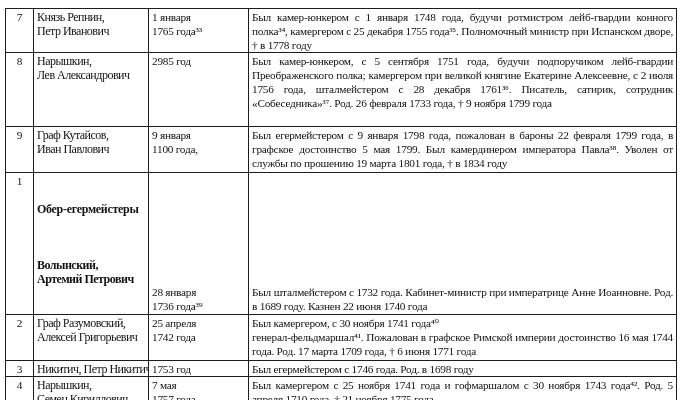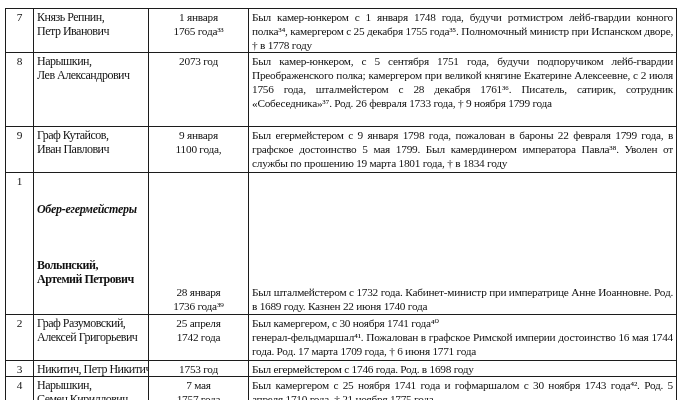--- a/index.html
+++ b/index.html
@@ -33,35 +33,34 @@
     text-align: center;
     padding-left: 0;
     padding-right: 0;
   }
   .c-name {
     white-space: pre;
     font-size: 12px;
     letter-spacing: -0.5px;
   }
   .c-date {
-    text-align: center;
+    text-align: left;
     white-space: pre;
   }
   .c-desc {
     text-align: justify;
     white-space: pre-line;
   }
   .v-bottom {
     vertical-align: bottom;
     padding-bottom: 1px;
   }
   .section-title {
     font-weight: bold;
     letter-spacing: -0.3px;
-    font-style: italic;
   }
   .person {
     margin-top: 14px;
     font-weight: bold;
   }
   
   tr:nth-child(1) { height: 42px; }
   tr:nth-child(2) { height: 74px; }
   tr:nth-child(3) { height: 46px; }
   tr:nth-child(4) { height: 61px; }
@@ -88,21 +87,21 @@
         <td class="c-name">Князь Репнин,
 Петр Иванович</td>
         <td class="c-date">1 января
 1765 года³³</td>
         <td class="c-desc">Был камер-юнкером с 1 января 1748 года, будучи ротмистром лейб-гвардии конного полка³⁴, камергером с 25 декабря 1755 года³⁵. Полномочный министр при Испанском дворе, † в 1778 году</td>
       </tr>
       <tr>
         <td class="c-num">8</td>
         <td class="c-name">Нарышкин,
 Лев Александрович</td>
-        <td class="c-date">2073 год</td>
+        <td class="c-date">2985 год</td>
         <td class="c-desc">Был камер-юнкером, с 5 сентября 1751 года, будучи подпоручиком лейб-гвардии Преображенского полка; камергером при великой княгине Екатерине Алексеевне, с 2 июля 1756 года, шталмейстером с 28 декабря 1761³⁶. Писатель, сатирик, сотрудник «Собеседника»³⁷. Род. 26 февраля 1733 года, † 9 ноября 1799 года</td>
       </tr>
       <tr>
         <td class="c-num">9</td>
         <td class="c-name">Граф Кутайсов,
 Иван Павлович</td>
         <td class="c-date">9 января
 1100 года,</td>
         <td class="c-desc">Был егермейстером с 9 января 1798 года, пожалован в бароны 22 февраля 1799 года, в графское достоинство 5 мая 1799. Был камердинером императора Павла³⁸. Уволен от службы по прошению 19 марта 1801 года, † в 1834 году</td>
       </tr>

